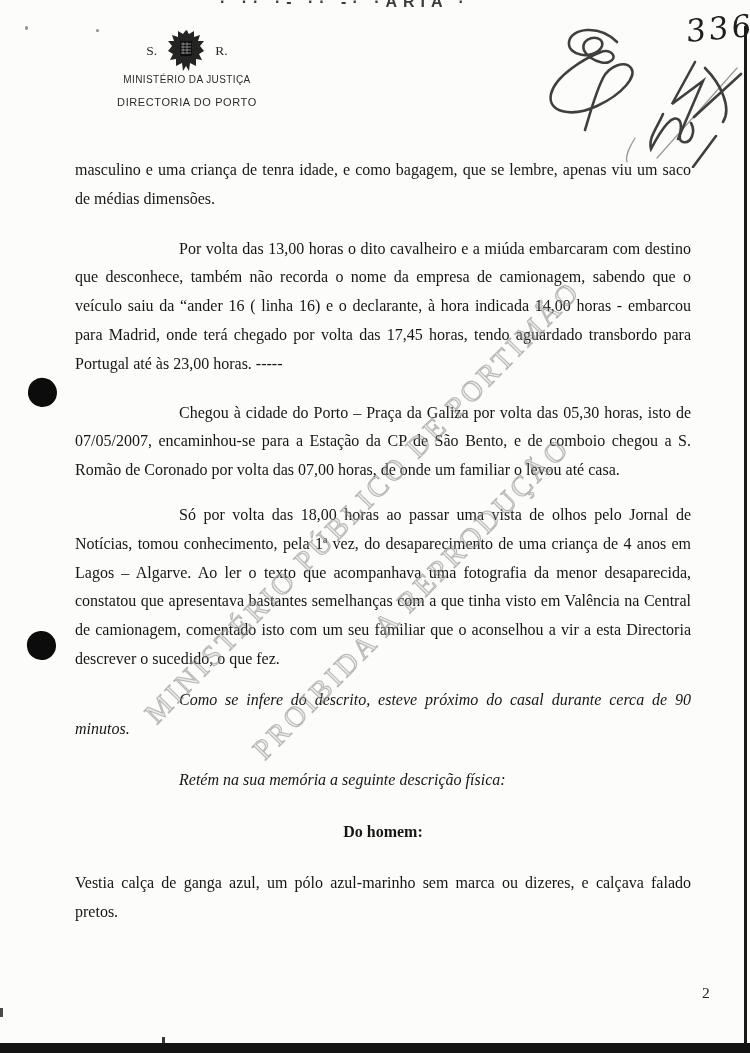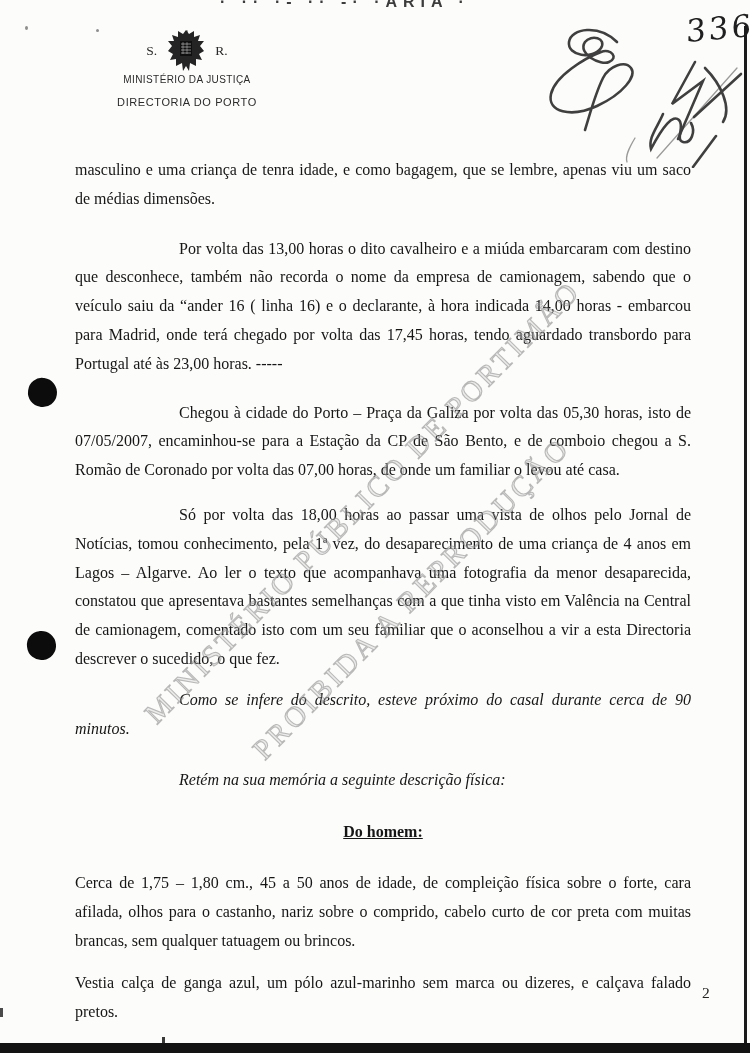--- a/index.html
+++ b/index.html
@@ -49,21 +49,21 @@
 
   
   .bodytext{
     position:absolute;left:75px;top:156px;width:616px;
     font-size:16px;line-height:28.8px;text-align:justify;color:#161616;
   }
   .bodytext p{margin:0;}
   .indent{text-indent:104px;}
   .mb21{margin-bottom:21px!important;} .mb20{margin-bottom:20px!important;}
   .mb16{margin-bottom:16px!important;} .mb12{margin-bottom:12px!important;}
-  .mb23{margin-bottom:23px!important;font-style:italic;} .mb22{margin-bottom:22px!important;text-decoration:underline;}
+  .mb23{margin-bottom:23px!important;font-style:italic;} .mb22{margin-bottom:22px!important;}
   .mb14{margin-bottom:14px!important;}
   .sec-head{text-align:center;font-weight:bold;text-indent:0;}
 
   .page-num{position:absolute;left:702px;top:984px;font-size:15.5px;color:#222;}
 
   
   .punch{position:absolute;width:29px;height:29px;background:#0c0c0c;border-radius:48% 52% 50% 50%;}
   .punch-1{left:28px;top:378px;transform:rotate(8deg);}
   .punch-2{left:27px;top:631px;transform:rotate(-6deg);}
   .edge-right{position:absolute;right:3px;top:26px;width:3px;height:1027px;background:#1a1a1a;}
@@ -123,21 +123,20 @@
   <div class="wm wm-2">PROIBIDA A REPRODUÇÃO</div>
 
   <div class="bodytext">
     <p class="mb21">masculino e uma criança de tenra idade, e como bagagem, que se lembre, apenas viu um saco de médias dimensões.</p>
     <p class="indent mb20">Por volta das 13,00 horas o dito cavalheiro e a miúda embarcaram com destino que desconhece, também não recorda o nome da empresa de camionagem, sabendo que o veículo saiu da “ander 16 ( linha 16) e o declarante, à hora indicada 14,00 horas - embarcou para Madrid, onde terá chegado por volta das 17,45 horas, tendo aguardado transbordo para Portugal até às 23,00 horas. -----</p>
     <p class="indent mb16">Chegou à cidade do Porto – Praça da Galiza por volta das 05,30 horas, isto de 07/05/2007, encaminhou-se para a Estação da CP de São Bento, e de comboio chegou a S. Romão de Coronado por volta das 07,00 horas, de onde um familiar o levou até casa.</p>
     <p class="indent mb12">Só por volta das 18,00 horas ao passar uma vista de olhos pelo Jornal de Notícias, tomou conhecimento, pela 1ª vez, do desaparecimento de uma criança de 4 anos em Lagos – Algarve. Ao ler o texto que acompanhava uma fotografia da menor desaparecida, constatou que apresentava bastantes semelhanças com a que tinha visto em Valência na Central de camionagem, comentado isto com um seu familiar que o aconselhou a vir a esta Directoria descrever o sucedido, o que fez.</p>
     <p class="indent mb23">Como se infere do descrito, esteve próximo do casal durante cerca de 90 minutos.</p>
     <p class="indent mb23">Retém na sua memória a seguinte descrição física:</p>
     <p class="sec-head mb22">Do homem:</p>
-    <p class="mb14">Cerca de 1,75 – 1,80 cm., 45 a 50 anos de idade, de compleição física sobre o forte, cara afilada, olhos para o castanho, nariz sobre o comprido, cabelo curto de cor preta com muitas brancas, sem qualquer tatuagem ou brincos.</p>
     <p>Vestia calça de ganga azul, um pólo azul-marinho sem marca ou dizeres, e calçava falado pretos.</p>
   </div>
 
   <div class="page-num">2</div>
 
   <div class="punch punch-1"></div>
   <div class="punch punch-2"></div>
   <div class="edge-right"></div>
   <div class="scan-tick"></div>
   <div class="corner-tick"></div>

